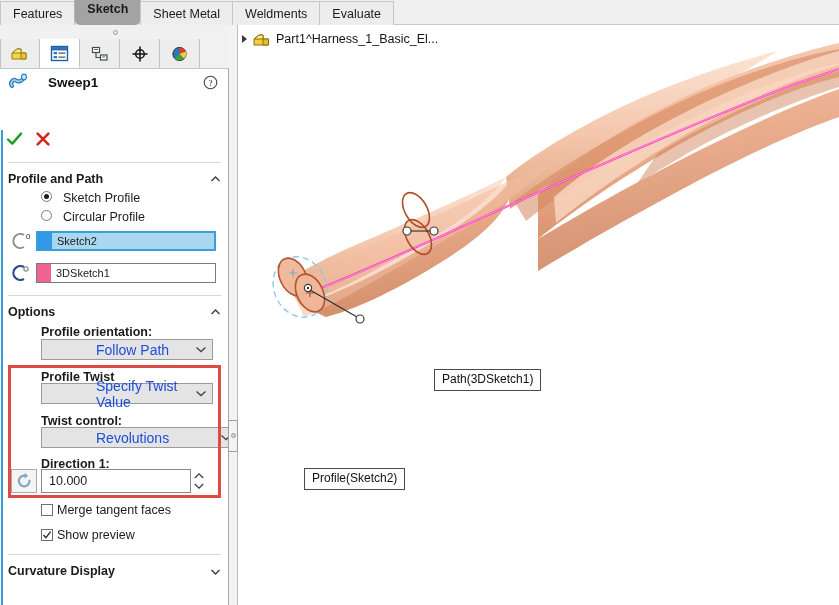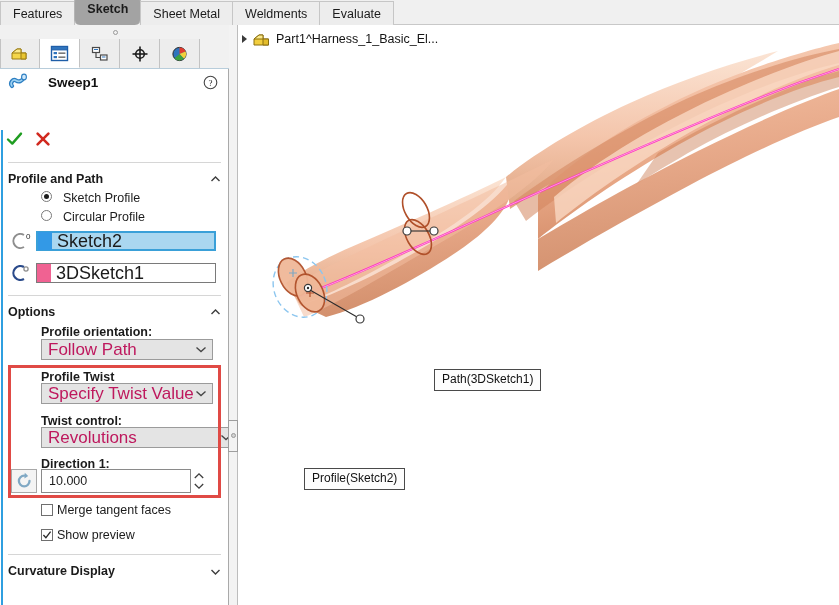--- a/index.html
+++ b/index.html
@@ -94,35 +94,35 @@
   }
   .radio-row .txt{font-size:12.5px;}
 
   
   .selrow{position:absolute;display:flex;align-items:center;}
   .selbox{
     height:20px;box-sizing:border-box;display:flex;align-items:center;
     border:1px solid #7a7a7a;background:#fff;
   }
   .selbox .swatch{width:14px;height:18px;flex:none;}
-  .selbox .val{padding-left:5px;font-size:18px;color:#1b1b1b;}
+  .selbox .val{padding-left:5px;font-size:11px;color:#1b1b1b;}
   .selbox.sel{border:2px solid #3aa0d8;background:#aad7f0;}
   .selbox.sel .val{background:transparent;}
 
   
   .flabel{position:absolute;font-size:12.5px;font-weight:bold;color:#1b1b1b;}
 
   
   .combo{
     position:absolute;height:21px;box-sizing:border-box;
     border:1px solid #9b9b9b;background:#e4e4e4;
     display:flex;align-items:center;justify-content:space-between;
     padding:0 5px 0 6px;
   }
-  .combo .cval{font-size:17px;color:#be185d;}
+  .combo .cval{font-size:14px;color:#1d4ed8;margin-left:48px;}
 
   
   .spinwrap{position:absolute;display:flex;align-items:center;}
   .rotbtn{
     width:26px;height:24px;box-sizing:border-box;
     border:1px solid #a8a8a8;background:#f4f4f4;
     display:flex;align-items:center;justify-content:center;flex:none;
   }
   .numfield{
     height:24px;box-sizing:border-box;border:1px solid #8a8a8a;background:#fff;

